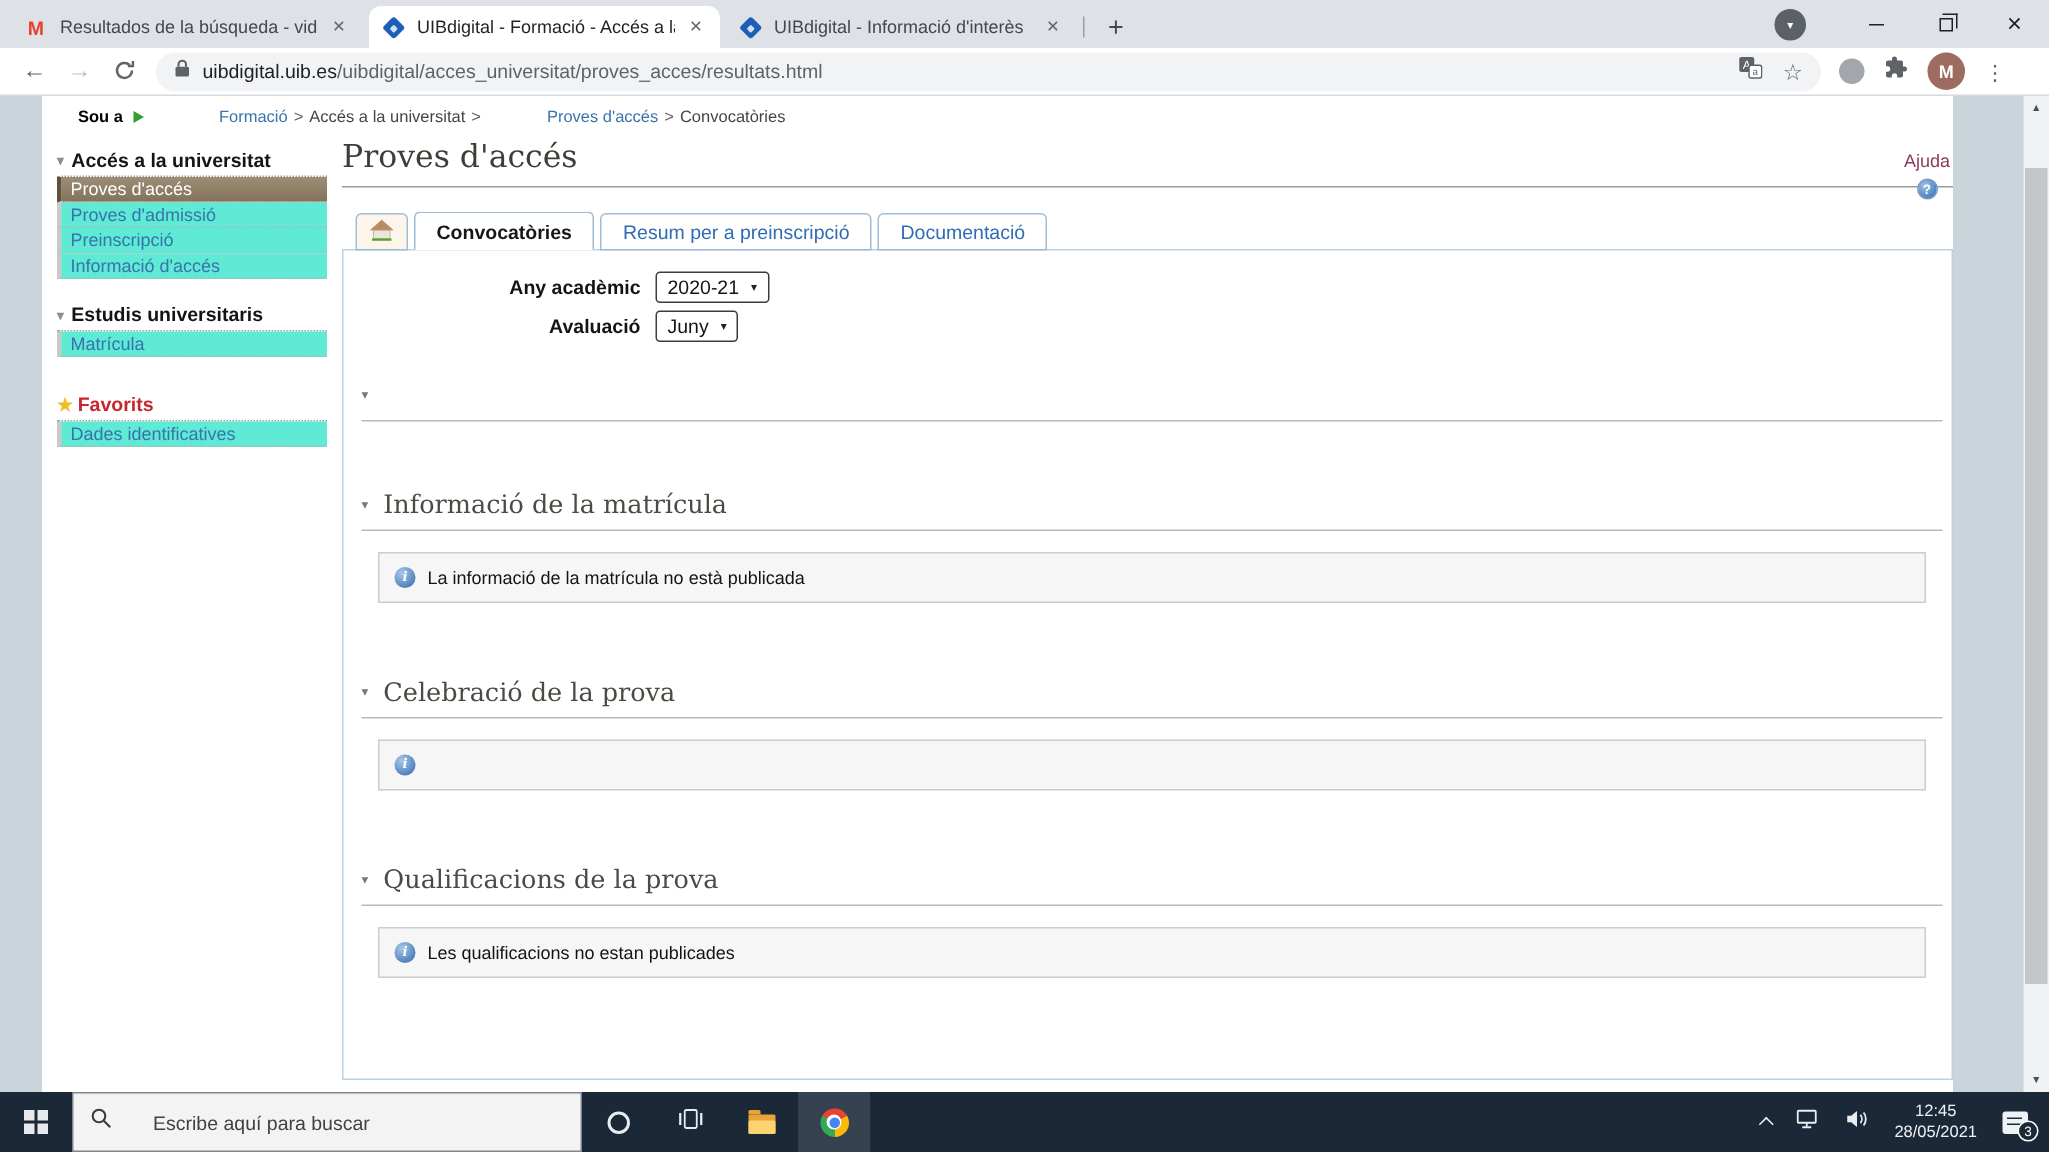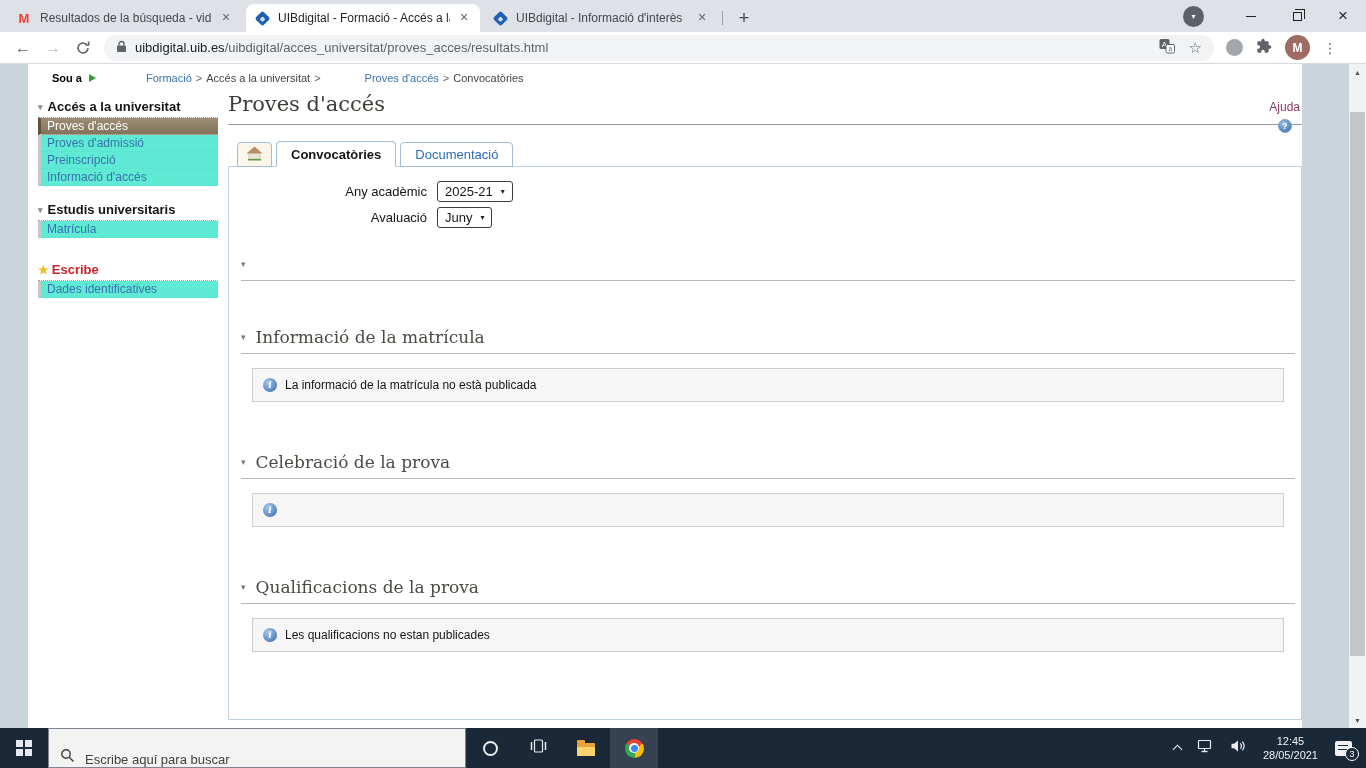--- a/index.html
+++ b/index.html
@@ -83,21 +83,21 @@
 
   .ctabs { display:flex; gap:4px; margin-top:16px; align-items:flex-end; position:relative; z-index:2; padding-left:9px; }
   .ctab { height:25px; border:1px solid #9fbdd6; border-radius:4px 4px 0 0; background:#fff; color:#2e6cb5;
           display:flex; align-items:center; padding:0 14px; font-size:13px; margin-bottom:-1px; }
   .ctab.home { background:#fbf6e9; padding:0 8px; }
   .ctab.active { font-weight:bold; color:#161616; height:26px; border-bottom:1px solid #fff; }
 
   .panel { position:relative; z-index:1; border:1px solid #bcd2e4; background:#fff; min-height:554px; }
   .frow { display:flex; align-items:center; }
   .frow1 { margin-top:14px; } .frow2 { margin-top:5px; }
-  .flabel { width:198px; text-align:right; font-weight:normal; font-size:13px; color:#141414; flex:none; }
+  .flabel { width:198px; text-align:right; font-weight:bold; font-size:13px; color:#141414; flex:none; }
   .fselect { margin-left:10px; height:21px; border:1px solid #3c3c3c; border-radius:3px; background:#fff;
              display:inline-flex; align-items:center; padding:0 7px; gap:8px; font-size:13px; color:#141414; }
   .sel-arrow { font-size:8px; color:#222; }
 
   .secs { margin:0 6px 0 12px; }
   .sec-h { display:flex; align-items:center; font-family:"DejaVu Serif", serif; font-size:17px; color:#4b4b45;
            line-height:20px; padding-bottom:6px; border-bottom:1px solid #b9b9b9; }
   .tri2 { font-size:9px; color:#77797c; margin-right:10px; }
   .s1 { margin-top:26px; } .s2 { margin-top:46px; } .s3 { margin-top:50px; } .s4 { margin-top:50px; }
   .infobox { margin:14px 11px 0 11px; height:34px; background:#f6f6f6; border:1px solid #cdcdcd;
@@ -111,21 +111,21 @@
   .scrollbar { position:absolute; right:0; top:0; width:17px; height:664px; background:#f1f2f3; }
   .sb-arrow { height:16px; display:flex; align-items:center; justify-content:center; font-size:7px; color:#4d5156; }
   .sb-down { position:absolute; bottom:0; left:0; right:0; }
   .sb-thumb { position:absolute; left:1px; right:1px; top:48px; height:544px; background:#c4c7c9; }
 
   
   .taskbar { position:absolute; left:0; bottom:0; width:1366px; height:40px; background:#1b2838; display:flex; align-items:stretch; }
   .tstart { width:48px; display:flex; align-items:center; justify-content:center; }
   .winlogo { display:grid; grid-template-columns:7px 7px; grid-template-rows:7px 7px; gap:1.5px; }
   .winlogo span { background:#e6eaee; }
-  .tsearch { width:418px; background:#f3f3f3; border:1px solid #7e8791; display:flex; align-items:flex-end; padding:0 11px; gap:10px; }
+  .tsearch { width:340px; background:#f3f3f3; border:1px solid #7e8791; display:flex; align-items:center; padding:0 11px; gap:27px; }
   .tsearch-text { font-size:13px; color:#414141; }
   .tbtn { width:48px; display:flex; align-items:center; justify-content:center; }
   .tbtn.chrome { background:rgba(255,255,255,0.12); }
   .cortana { width:15px; height:15px; border:2px solid #e9edf0; border-radius:50%; }
   .folder { width:18px; height:13px; background:#e8a33b; border-radius:1px; position:relative; margin-top:3px; }
   .folder::before { content:""; position:absolute; top:-3px; left:0; width:8px; height:3px; background:#e8a33b; border-radius:1px 1px 0 0; }
   .folder::after { content:""; position:absolute; left:0; bottom:0; width:18px; height:9px; background:#fdd271; border-radius:1px; }
   .chrome-ball { position:relative; width:19px; height:19px; border-radius:50%;
                  background:conic-gradient(from -60deg, #ea4335 0 120deg, #fbbc05 0 240deg, #34a853 0 360deg); }
   .chrome-ball::before { content:""; position:absolute; top:4.5px; left:4.5px; right:4.5px; bottom:4.5px; background:#fff; border-radius:50%; }
@@ -262,21 +262,21 @@
           <span class="tri">▾</span>
           <span>Estudis universitaris</span>
         </div>
         <div class="side-item">
             <span>Matrícula</span>
           </div>
 
         <div class="side-gap2"></div>
         <div class="side-h fav-h">
           <span class="fav-star">★</span>
-          <span>Escribe</span>
+          <span>Favorits</span>
         </div>
         <div class="side-item">
             <span>Dades identificatives</span>
           </div>
       </div>
 
       <div class="main">
         <div class="title-row">
           <span class="page-title">Proves d'accés</span>
           <span class="help">
@@ -290,28 +290,29 @@
           <div class="ctab home">
             <span>
               <svg width="17" height="15" viewBox="0 0 17 15">
                   <polygon points="8.5,0.5 0.5,7.5 16.5,7.5" fill="#b98c63"></polygon>
                   <rect x="3" y="7.5" width="11" height="5.5" fill="#ece5d8" stroke="#b0a894" stroke-width="0.5"></rect>
                   <rect x="2" y="13" width="13" height="1.5" fill="#58a035"></rect>
                 </svg>
             </span>
           </div>
           <div class="ctab active">Convocatòries</div>
+          <div class="ctab">Resum per a preinscripció</div>
           <div class="ctab">Documentació</div>
         </div>
 
         <div class="panel">
           <div class="frow frow1">
             <span class="flabel">Any acadèmic</span>
             <span class="fselect">
-              <span>2025-21</span>
+              <span>2020-21</span>
               <span class="sel-arrow">▾</span>
             </span>
           </div>
           <div class="frow frow2">
             <span class="flabel">Avaluació</span>
             <span class="fselect">
               <span>Juny</span>
               <span class="sel-arrow">▾</span>
             </span>
           </div>

